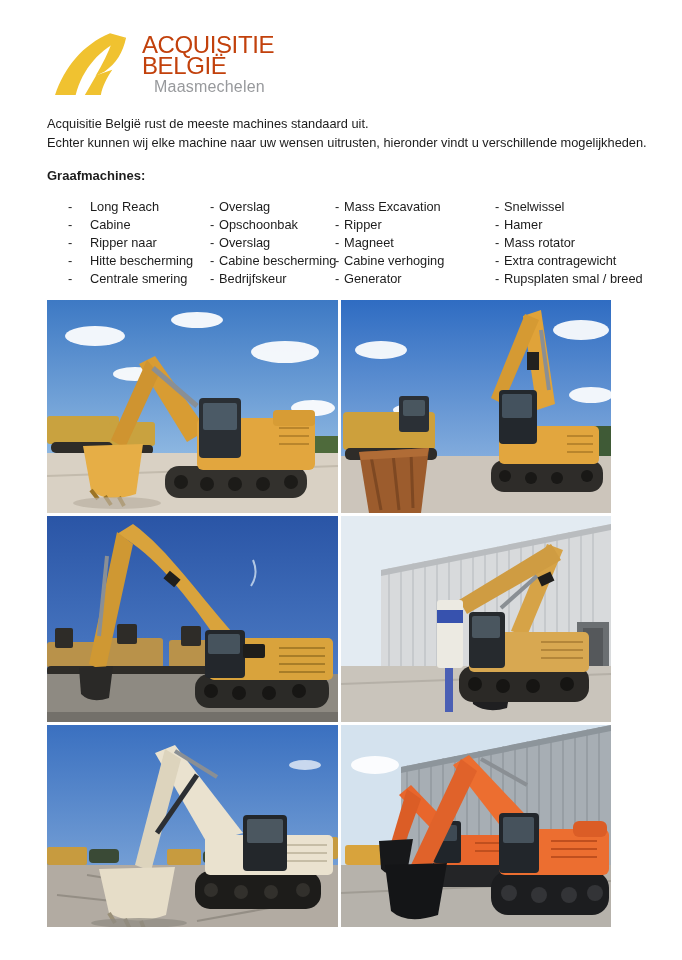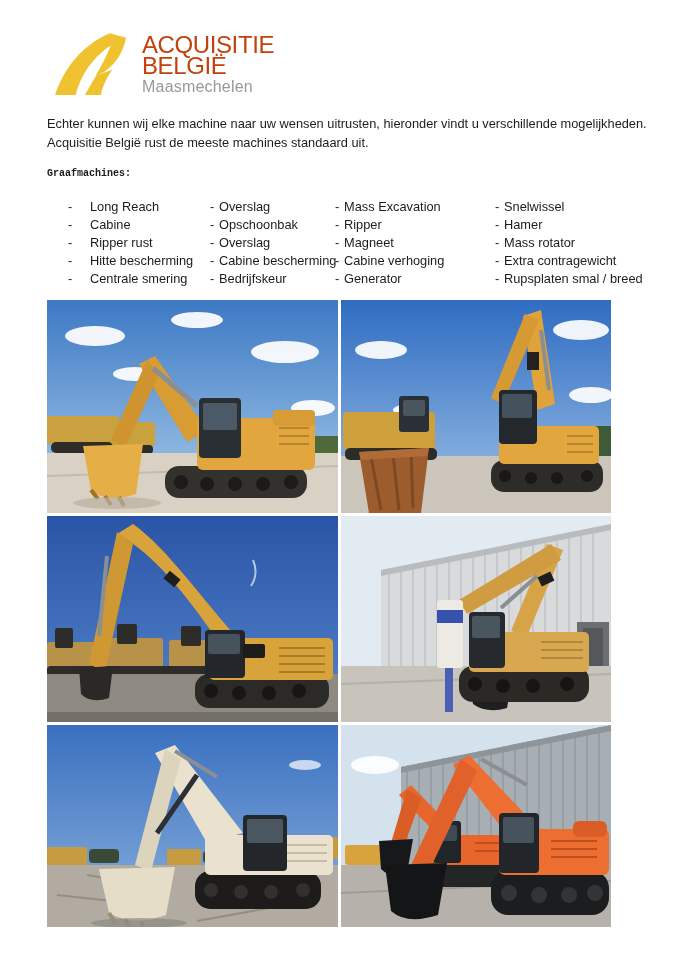--- a/index.html
+++ b/index.html
@@ -12,24 +12,24 @@
     overflow:hidden;
   }
   
   .logo{position:absolute;left:52px;top:30px;display:flex;align-items:flex-start;}
   .logo-mark{width:84px;height:66px;flex:0 0 auto;}
   .logo-text{margin-left:6px;margin-top:4px;}
   .logo-name,.logo-region{
     font-size:24px;font-weight:400;letter-spacing:-0.4px;
     line-height:21px;color:#c2410c;
   }
-  .logo-city{font-size:16px;line-height:19px;color:#97999c;margin-top:1px;letter-spacing:0.2px;}
+  .logo-city{font-size:16px;line-height:19px;color:#97999c;margin-top:1px;letter-spacing:0.2px;margin-left:12px;}
   
   .intro{position:absolute;left:47px;top:114px;width:625px;font-size:12.8px;line-height:19px;}
-  .section-heading{position:absolute;left:47px;top:168px;font-size:10px;font-weight:700;font-family:Liberation Mono, monospace;}
+  .section-heading{position:absolute;left:47px;top:168px;font-size:13px;font-weight:700;}
   
   .options{position:absolute;top:198px;left:0;width:682px;font-size:12.8px;}
   .opt-col{position:absolute;top:0;white-space:nowrap;}
   .opt-col.c1{left:68px;}
   .opt-col.c2{left:210px;}
   .opt-col.c3{left:335px;}
   .opt-col.c4{left:495px;}
   .opt-line{display:flex;height:18px;line-height:18px;}
   .opt-col .dash{width:9px;flex:0 0 auto;}
   .opt-col.c1 .dash{width:22px;}
@@ -58,39 +58,39 @@
       </g>
     </svg>
     <div class="logo-text">
       <div class="logo-name">ACQUISITIE</div>
       <div class="logo-region">BELGIË</div>
       <div class="logo-city">Maasmechelen</div>
     </div>
   </div>
 
   <div class="intro">
+    <div>Acquisitie België rust de meeste machines standaard uit.</div>
     <div>Echter kunnen wij elke machine naar uw wensen uitrusten, hieronder vindt u verschillende mogelijkheden.</div>
-    <div>Acquisitie België rust de meeste machines standaard uit.</div>
   </div>
 
   <div class="section-heading">Graafmachines:</div>
 
   <div class="options">
     <div class="opt-col c1">
       <div class="opt-line">
           <span class="dash">-</span>
           <span>Long Reach</span>
         </div>
       <div class="opt-line">
           <span class="dash">-</span>
           <span>Cabine</span>
         </div>
       <div class="opt-line">
           <span class="dash">-</span>
-          <span>Ripper rust</span>
+          <span>Ripper naar</span>
         </div>
       <div class="opt-line">
           <span class="dash">-</span>
           <span>Hitte bescherming</span>
         </div>
       <div class="opt-line">
           <span class="dash">-</span>
           <span>Centrale smering</span>
         </div>
     </div>

